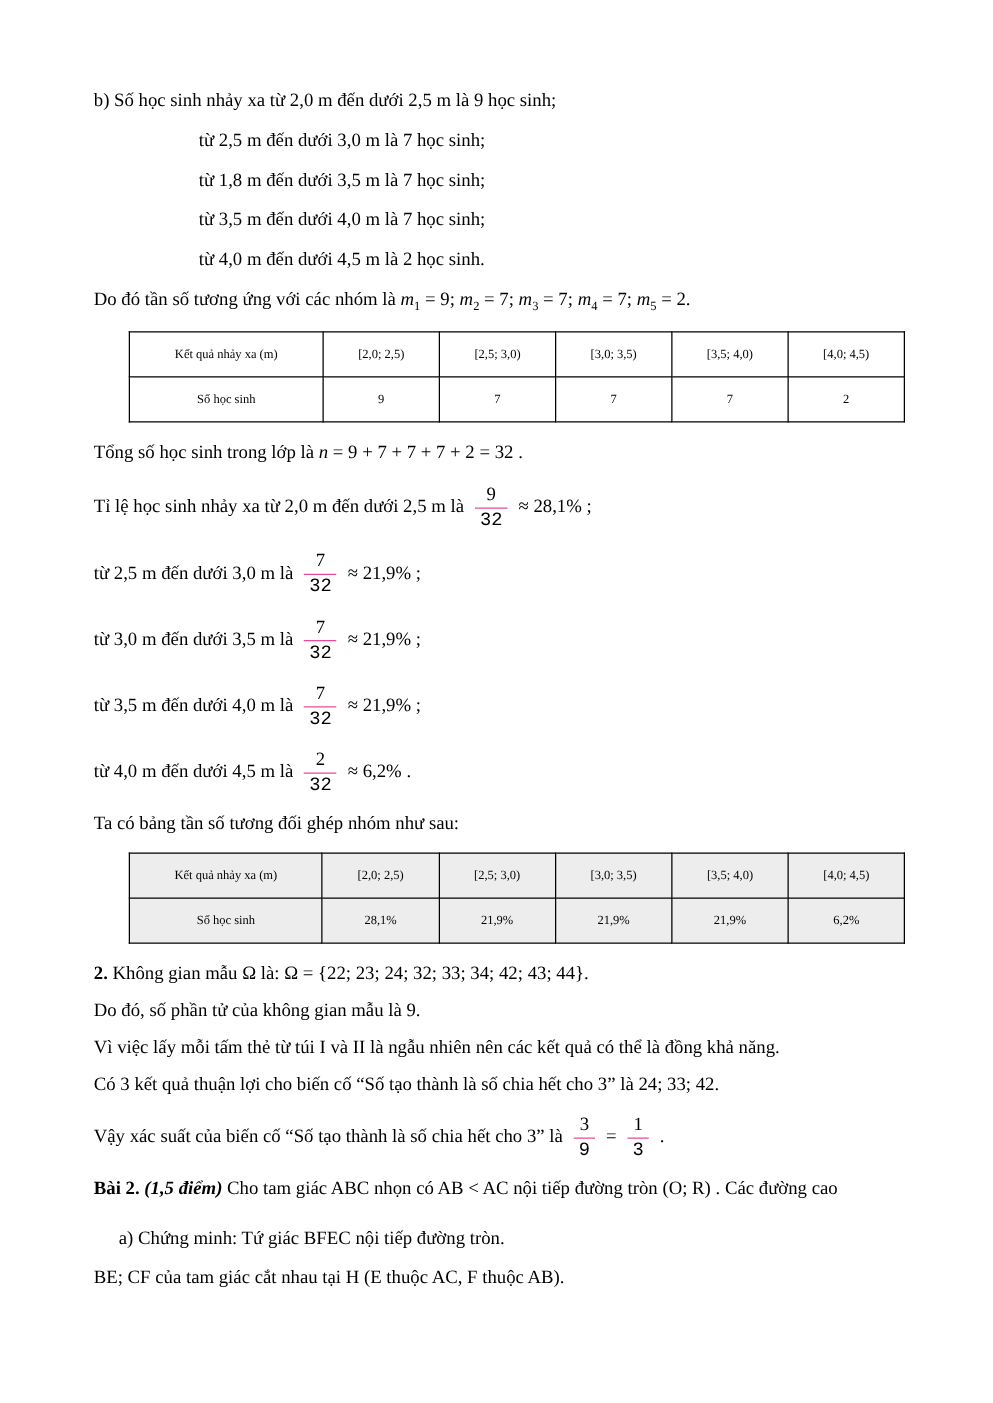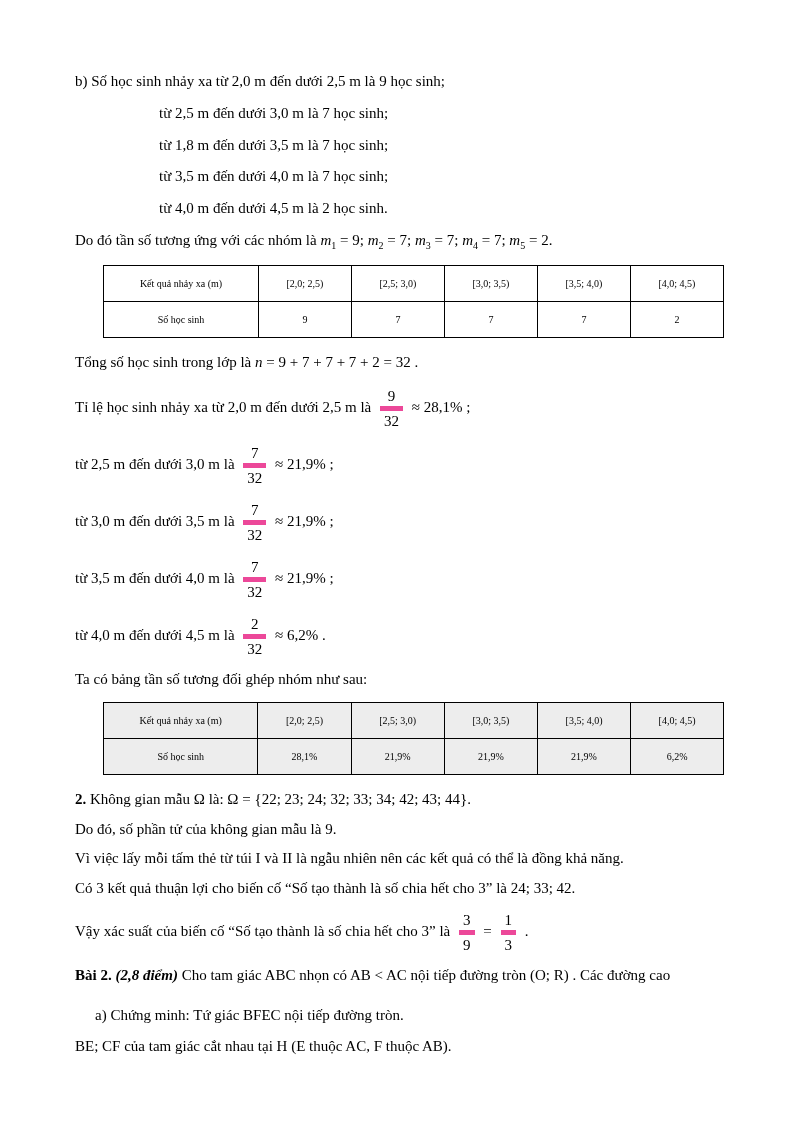--- a/index.html
+++ b/index.html
@@ -25,21 +25,21 @@
   sub { font-size: 10px; }
   
   .frac-line { margin: 2px 0 10px 0; line-height: 1.2; }
   .frac {
     display: inline-block;
     text-align: center;
     vertical-align: middle;
     margin: 2px 5px;
   }
   .frac .num { display: block; padding: 0 4px 1px 4px; }
-  .frac .den { display: block; border-top: 5px solid #ec4899; padding: 1px 4px 0 4px; }
+  .frac .den { display: block; border-top: 1px solid #ec4899; padding: 1px 4px 0 4px; font-family: Liberation Mono, monospace; }
   
   table { border-collapse: collapse; margin: 4px 0 15px 28px; }
   td {
     border: 1px solid #000;
     text-align: center;
     height: 31px;
     padding: 2px 6px;
     font-size: 10px;
   }
   td.c0 { width: 150px; }
@@ -146,18 +146,18 @@
 
   <div class="para frac-line">
     <span>Vậy xác suất của biến cố “Số tạo thành là số chia hết cho 3” là</span>
     <span class="frac"><span class="num">3</span><span class="den">9</span></span>
     <span>=</span>
     <span class="frac"><span class="num">1</span><span class="den">3</span></span>
     <span>.</span>
   </div>
 
   <div class="para bai2-line" style="margin-top:8px;">
-    <span class="b">Bài 2. </span><span class="bi">(2,8 điểm)</span><span> Cho tam giác  ABC  nhọn có  AB &lt; AC  nội tiếp đường tròn  (O; R) .  Các đường cao</span>
+    <span class="b">Bài 2. </span><span class="bi">(1,5 điểm)</span><span> Cho tam giác  ABC  nhọn có  AB &lt; AC  nội tiếp đường tròn  (O; R) .  Các đường cao</span>
   </div>
   <div class="para indent-a">a) Chứng minh: Tứ giác  BFEC  nội tiếp đường tròn.</div>
   <div class="para bai2-line">BE; CF  của tam giác cắt nhau tại  H   (E  thuộc  AC,  F  thuộc  AB).</div>
 
 </div>
 
 </body></html>

